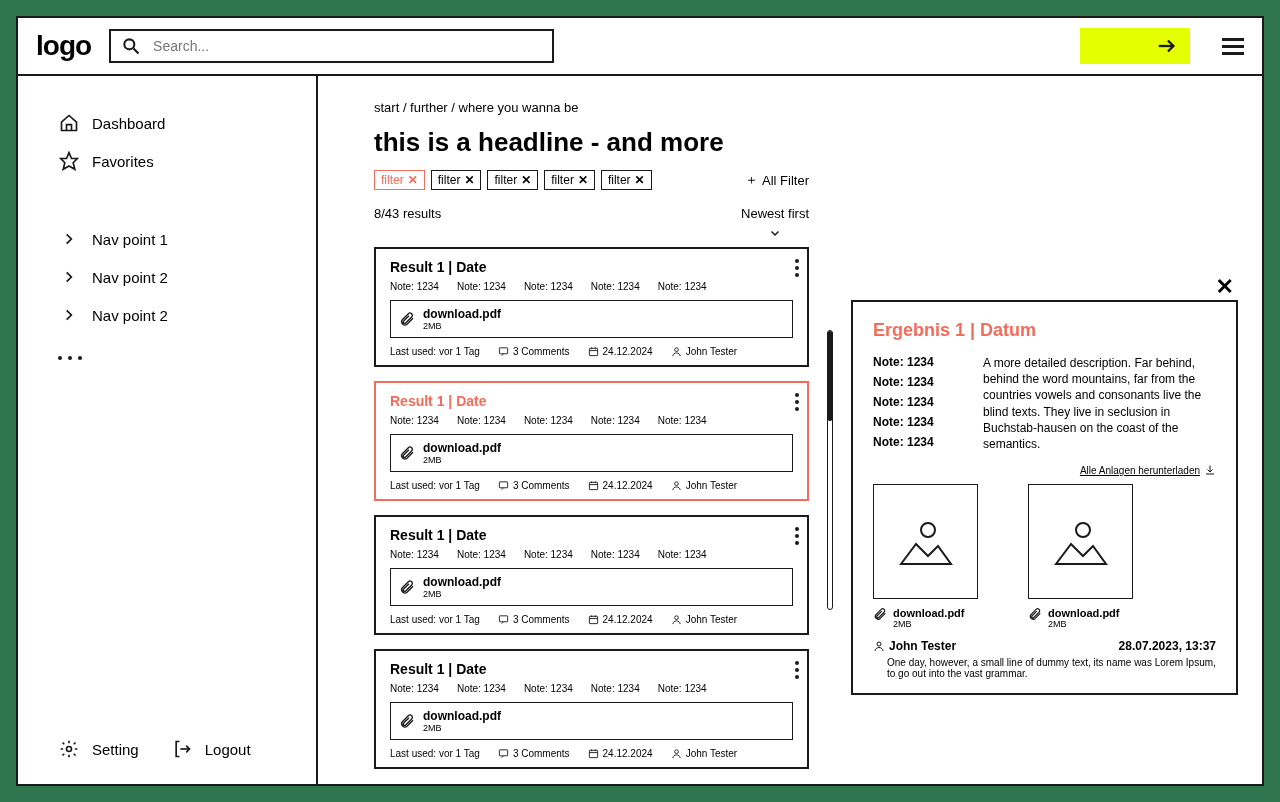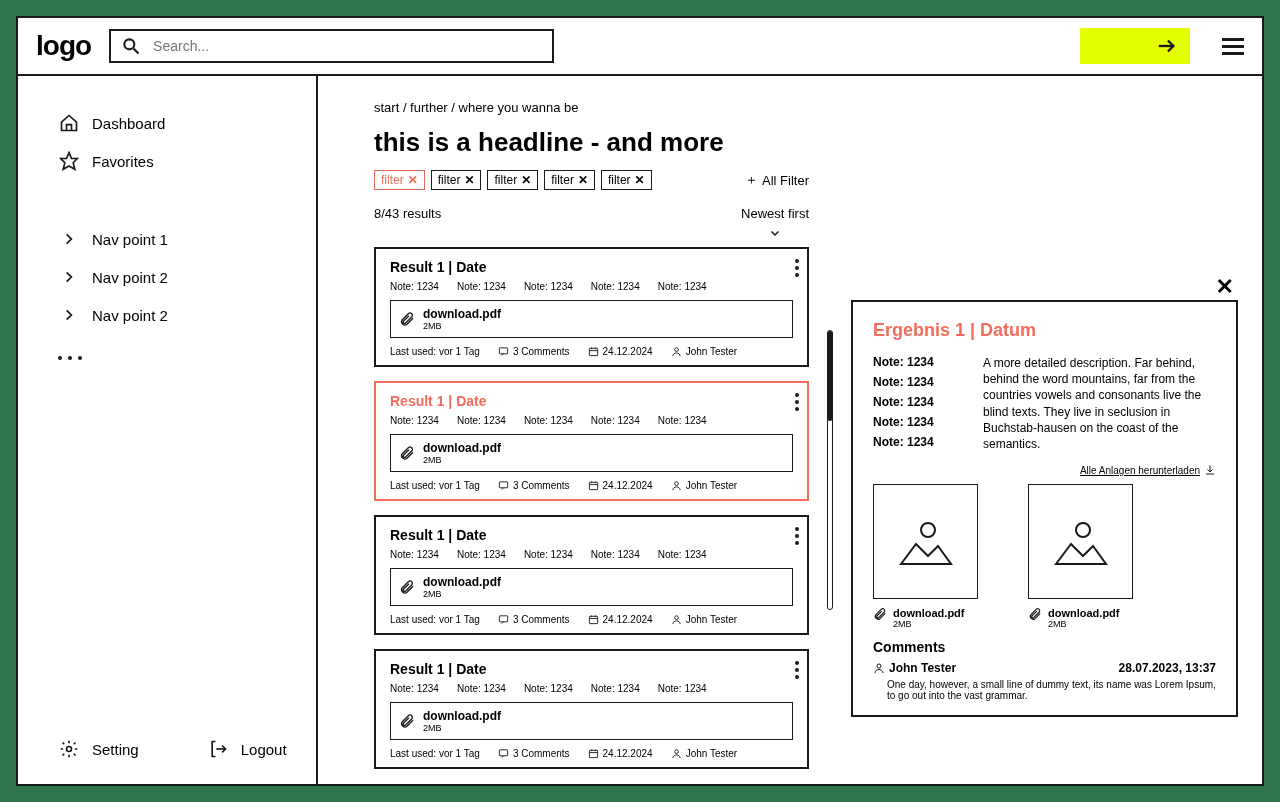--- a/index.html
+++ b/index.html
@@ -16,21 +16,21 @@
   .burger div{ width:22px; height:3px; background:#1a1a1a;}
   
   .body { flex:1; display:flex; min-height:0;}
   .sidebar { width:300px; border-right:2px solid #1a1a1a; padding:28px 40px 16px; display:flex; flex-direction:column; }
   .navitem { display:flex; align-items:center; gap:12px; font-size:15px; padding:8px 0; cursor:pointer;}
   .naviconw { width:22px; height:22px; display:flex; align-items:center; justify-content:center;}
   .sidegap { height:40px;}
   .ellipsis { margin-top:22px; display:flex; gap:6px; }
   .ellipsis span{ width:4px; height:4px; background:#1a1a1a; border-radius:50%; display:block;}
   .sidebar .grow { flex:1;}
-  .siderow { display:flex; gap:68px; align-items:center; }
+  .siderow { display:flex; gap:32px; align-items:center; }
   
   .main { flex:1; padding:24px 24px 0 56px; display:flex; gap:16px; min-width:0;}
   .leftcol { flex:0 0 435px; min-width:0;}
   .breadcrumb { font-size:13px; margin-bottom:12px;}
   h1.headline{ font-size:26px; font-weight:900; margin:4px 0 12px;}
   .filterrow{ display:flex; align-items:center; gap:6px; margin-bottom:16px;}
   .chip{ border:1.5px solid #1a1a1a; font-size:12px; padding:2px 6px; display:flex; align-items:center; gap:4px; cursor:pointer;}
   .chip.active{ border-color:#f26d5b; color:#f26d5b;}
   .chip .x{ font-weight:bold;}
   .allfilter{ margin-left:auto; font-size:13px; display:flex; align-items:center; gap:4px; cursor:pointer;}
@@ -494,21 +494,20 @@
                     <path d="M21 11l-9 9a5 5 0 01-7-7l9-9a3.5 3.5 0 015 5l-9 9a2 2 0 01-3-3l8-8"></path>
                   </svg>
               </span>
               <div>
                 <div class="fn">download.pdf</div>
                 <div class="sz">2MB</div>
               </div>
             </div>
           </div>
         </div>
-        <div class="commentshdr">Comments</div>
         <div class="commentmeta">
           <span style="display:flex;gap:4px;align-items:center;">
             <span>
               <svg width="12" height="12" viewBox="0 0 24 24" fill="none" stroke="#1a1a1a" stroke-width="2">
                   <circle cx="12" cy="8" r="4"></circle>
                   <path d="M4 22c0-4 4-7 8-7s8 3 8 7"></path>
                 </svg>
             </span>
             <span>John Tester</span>
           </span>

